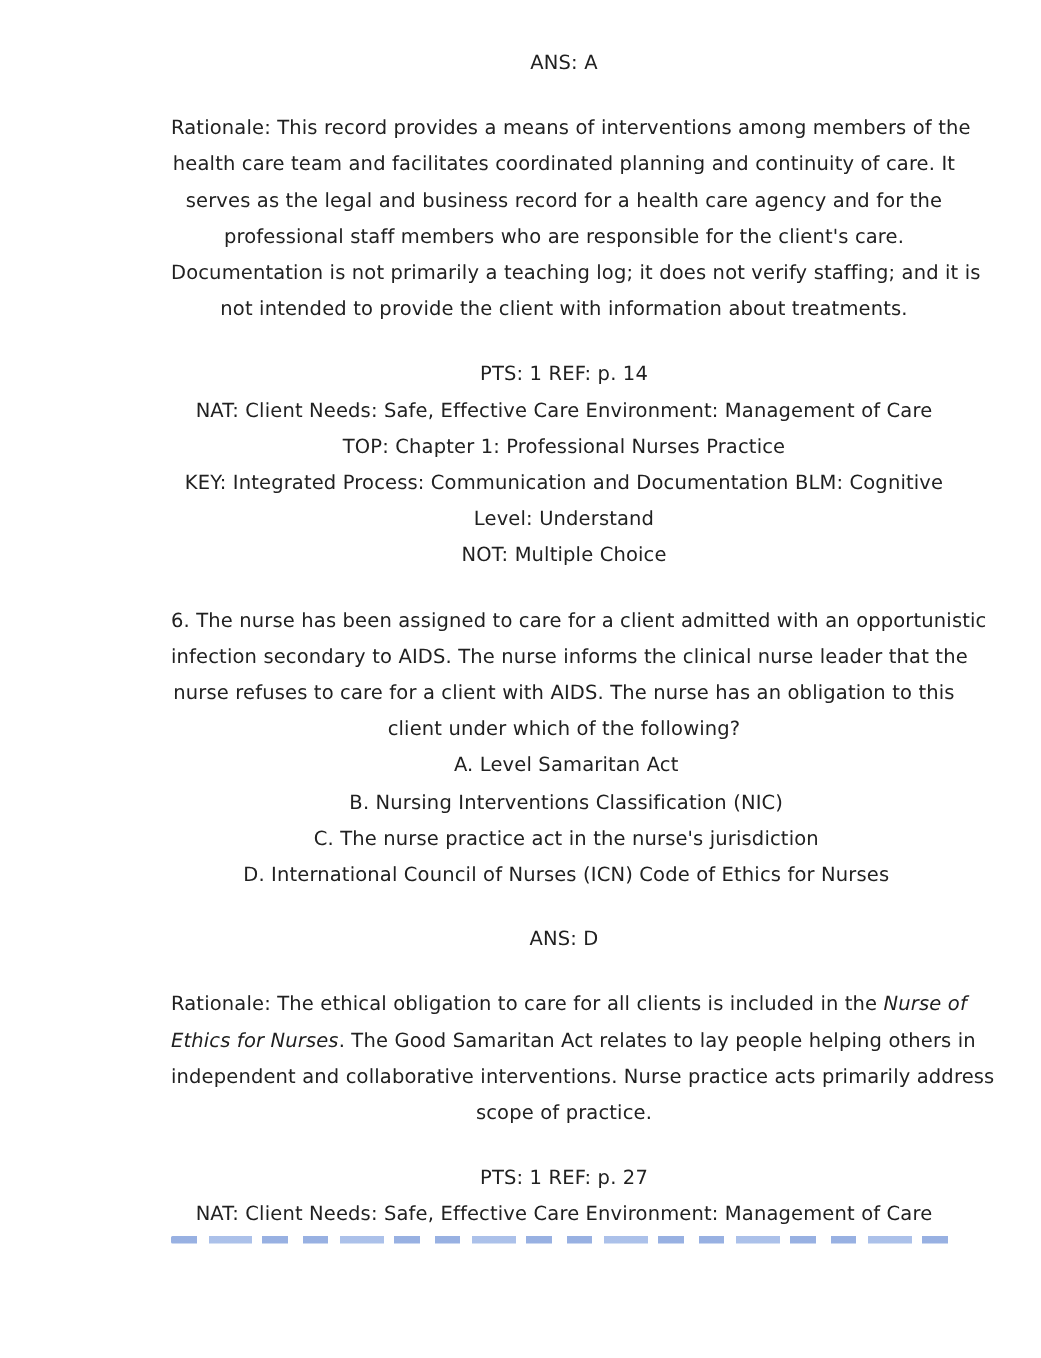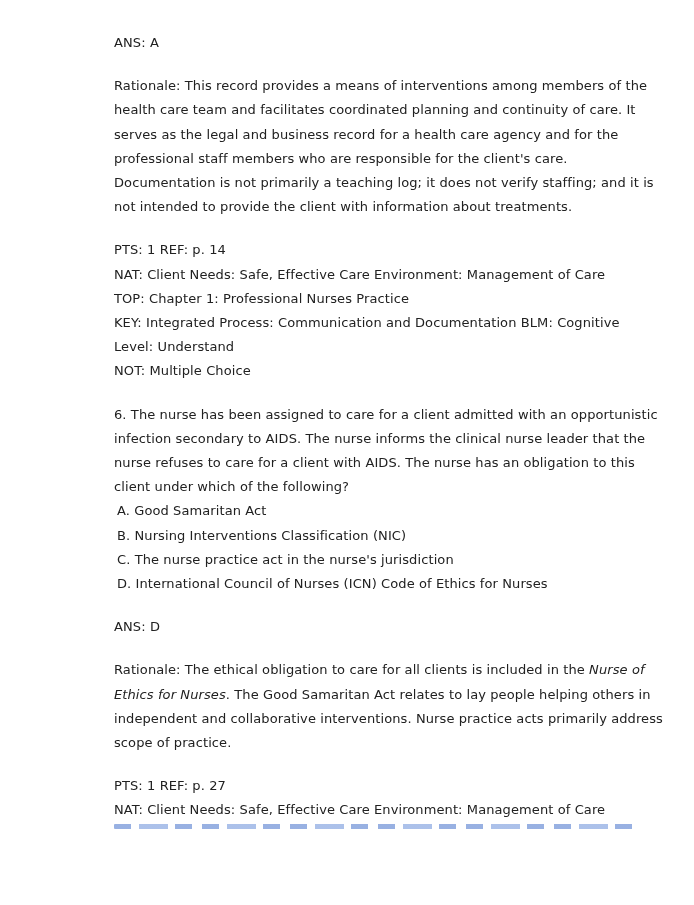--- a/index.html
+++ b/index.html
@@ -16,20 +16,21 @@
     color: #212121;
   }
   .doc {
     position: absolute;
     top: 31px;
     left: 114px;
     width: 524px;
     font-size: 13px;
     line-height: 24.2px;
     letter-spacing: 0.1px;
+    text-align: center;
   }
   .block { margin-top: 19px; }
   .block.no-gap { margin-top: 0; }
   .block.options { padding-left: 3px; }
   .line { white-space: nowrap; }
   .it { font-style: italic; }
   .frag {
     height: 5px;
     width: 521px;
     margin-top: 1px;
@@ -70,21 +71,21 @@
         <div class="line">Level: Understand</div>
         <div class="line">NOT: Multiple Choice</div>
       </div>
       <div class="block question">
         <div class="line">6. The nurse has been assigned to care for a client admitted with an opportunistic</div>
         <div class="line">infection secondary to AIDS. The nurse informs the clinical nurse leader that the</div>
         <div class="line">nurse refuses to care for a client with AIDS. The nurse has an obligation to this</div>
         <div class="line">client under which of the following?</div>
       </div>
       <div class="block options no-gap">
-        <div class="line">A. Good Samaritan Act</div>
+        <div class="line">A. Level Samaritan Act</div>
         <div class="line">B. Nursing Interventions Classification (NIC)</div>
         <div class="line">C. The nurse practice act in the nurse's jurisdiction</div>
         <div class="line">D. International Council of Nurses (ICN) Code of Ethics for Nurses</div>
       </div>
       <div class="block answer">
         <div class="line">ANS: D</div>
       </div>
       <div class="block paragraph">
         <div class="line"><span>Rationale: The ethical obligation to care for all clients is included in the </span><span class="it">Nurse of</span></div>
         <div class="line"><span class="it">Ethics for Nurses</span><span>. The Good Samaritan Act relates to lay people helping others in</span></div>

